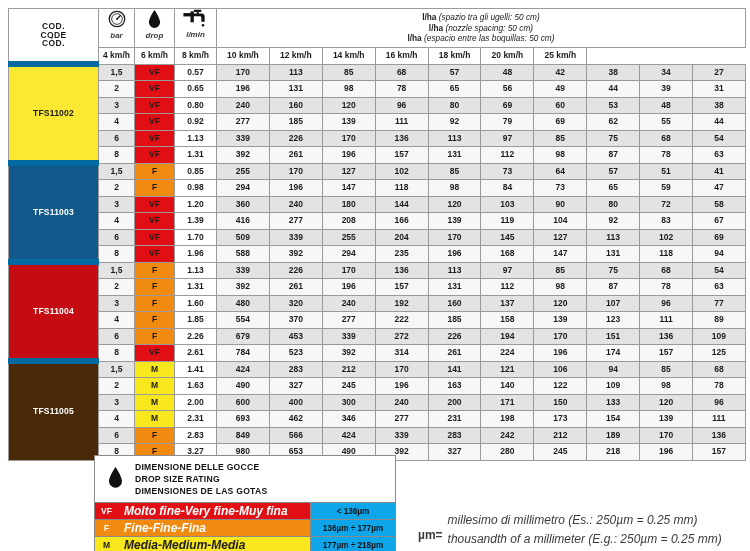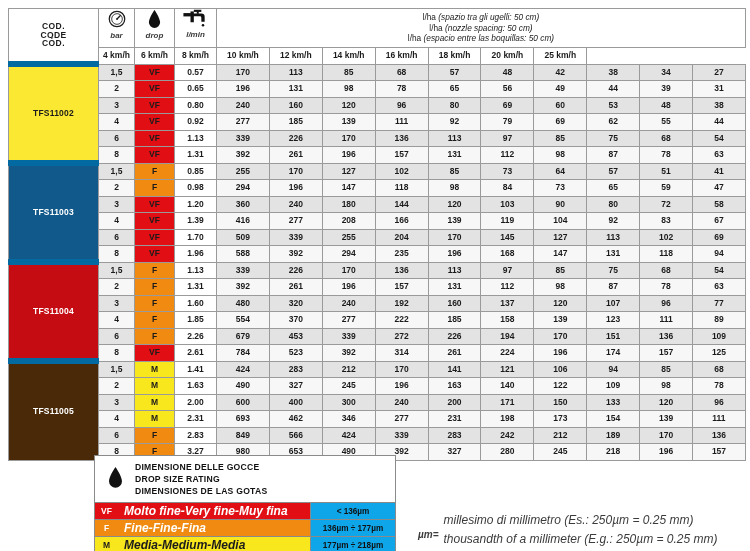--- a/index.html
+++ b/index.html
@@ -42,21 +42,21 @@
   .hd{background:#ffffff;}
   .hd-code{font-size:9px;letter-spacing:.4px;line-height:1.35;}
   .icon-cell{height:38px;background:#ffffff;}
   .icon-wrap{display:flex;flex-direction:column;align-items:center;height:38px;padding-bottom:1px;box-sizing:border-box;}
   .icon-lbl{font-style:italic;font-weight:bold;font-size:8px;color:#3b3b3b;margin-top:1px;}
   .lha-cell{
     height:38px;background:#ffffff;text-align:center;
     padding:3px 0 2px 0;
   }
   .lha-line{font-size:8.3px;color:#1b1b1b;line-height:1.32;white-space:nowrap;}
-  .lha-line b{font-weight:normal;}
+  .lha-line b{font-weight:bold;}
   .lha-line i{font-style:italic;font-weight:normal;}
   .spd{background:#ffffff;font-size:8.6px;height:16px;}
 
   
   .r-odd td.val{background:#e3e3e3;}
   .r-even td.val{background:#f7f7f7;}
   .val{font-weight:bold;font-size:8.6px;}
   .bar-c{font-weight:normal;font-size:8.4px;}
   .lmin-c{background:#ffffff !important;font-weight:bold;font-size:8.4px;}
   .drop-c{color:#ffffff;font-weight:bold;font-size:8.6px;}
@@ -90,21 +90,21 @@
   .row-VF{background:#e10f14;}
   .row-F{background:#f08a10;}
   .row-M{background:#f9e71e;}
   .row-M .lg-code,.row-M .lg-desc{color:#1b1b1b;}
 
   
   .footnote{
     position:absolute;left:418px;top:503px;
     display:flex;align-items:center;
   }
-  .fn-key{font-size:10px;font-style:italic;color:#3b3b3b;font-weight:bold;margin-right:5px;white-space:nowrap;}
+  .fn-key{font-size:12px;color:#3b3b3b;font-weight:bold;margin-right:5px;white-space:nowrap;}
   .fn-lines{font-size:12px;font-style:italic;color:#3b3b3b;line-height:1.55;white-space:nowrap;margin-top:8px;}
 </style>
 </head>
 <body>
 
 <div class="sheet">
 
   <table class="spec">
     <colgroup>
       <col class="c-code">

